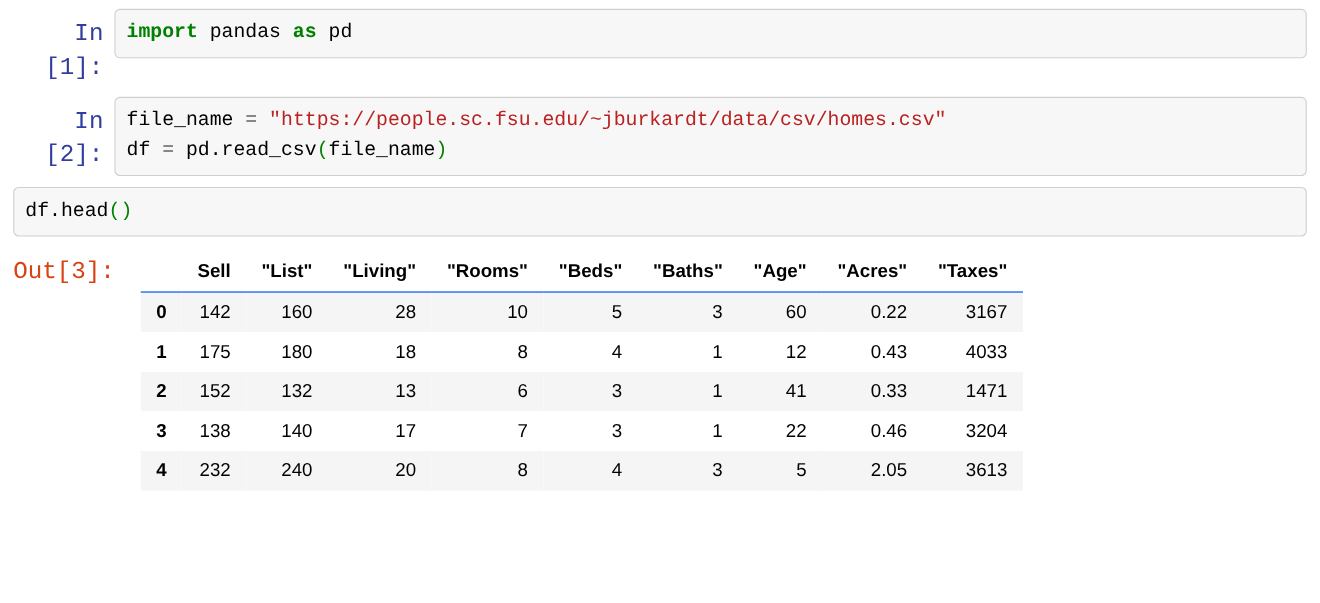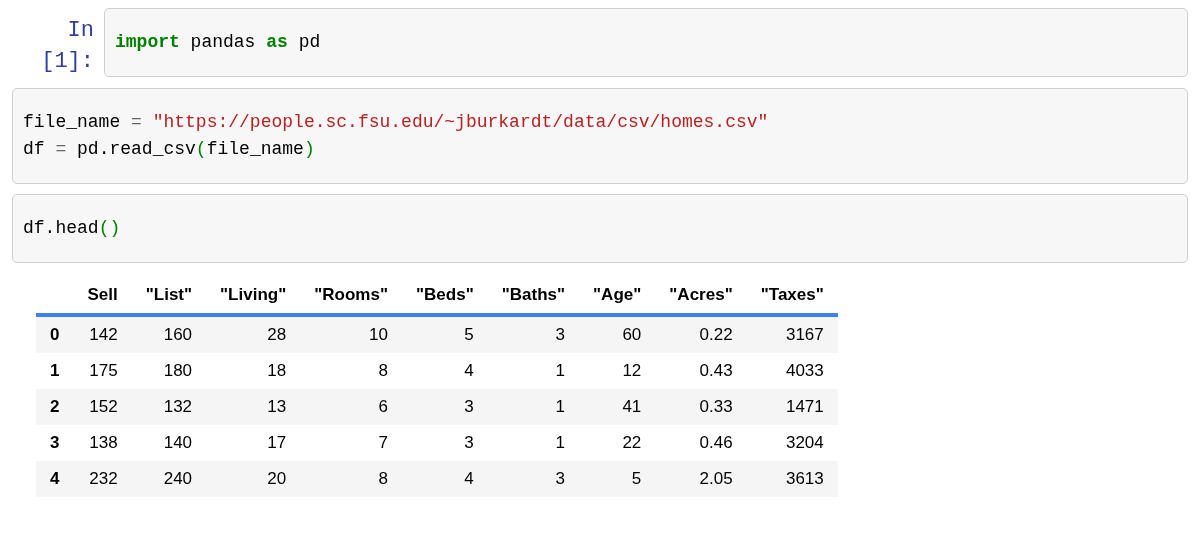--- a/index.html
+++ b/index.html
@@ -26,21 +26,21 @@
       font-size: 22px;
       line-height: 1.4;
     }
     .prompt-in { color: #303F9F; }
     .prompt-out { color: #D84315; }
     .inbox {
       flex: 1;
       border: 1px solid #cfcfcf;
       border-radius: 5px;
       background: #f7f7f7;
-      padding: 20px 10px;
+      padding: 8px 10px;
       font-family: Menlo, Monaco, "Courier New", monospace;
       font-size: 18px;
       line-height: 1.5;
       white-space: pre;
       overflow-x: auto;
       color: #000;
     }
     .tok-kw { color: #008000; font-weight: bold; }
     .tok-op { color: #666666; }
     .tok-str { color: #BA2121; }
@@ -56,21 +56,21 @@
       margin-left: 24px;
     }
     table.dataframe th, table.dataframe td {
       padding: 8px 14px;
       text-align: right;
       vertical-align: middle;
       border: none;
     }
     table.dataframe thead th {
       font-weight: bold;
-      border-bottom: 4px solid #3b82f6;
+      border-bottom: 1px solid #3b82f6;
       background: #fff;
     }
     table.dataframe tbody th {
       font-weight: bold;
     }
     table.dataframe tbody tr:nth-child(odd) {
       background: #f5f5f5;
     }
     table.dataframe tbody tr:nth-child(even) {
       background: #ffffff;
@@ -81,29 +81,31 @@
   </style>
 </head>
 <body>
 
 <div class="cell">
   <div class="prompt prompt-in">In [1]:</div>
   <div class="inbox"><span class="tok-kw">import</span><span> pandas </span><span class="tok-kw">as</span><span> pd</span></div>
 </div>
 
 <div class="cell">
+  <div class="prompt prompt-in">In [2]:</div>
   <div class="inbox"><span>file_name </span><span class="tok-op">=</span><span> </span><span class="tok-str">"https://people.sc.fsu.edu/~jburkardt/data/csv/homes.csv"</span><span>
 </span><span>df </span><span class="tok-op">=</span><span> pd</span><span>.</span><span>read_csv</span><span class="tok-paren-o">(</span><span>file_name</span><span class="tok-paren-c">)</span></div>
 </div>
 
 <div class="cell">
   <div class="inbox"><span>df</span><span>.</span><span>head</span><span class="tok-paren-o">(</span><span class="tok-paren-c">)</span></div>
 </div>
 
 <div class="cell">
+  <div class="prompt prompt-out">Out[3]:</div>
   <div class="outarea">
     <table class="dataframe">
       <thead>
         <tr>
           <th class="blank"></th>
           <th>Sell</th>
           <th>"List"</th>
           <th>"Living"</th>
           <th>"Rooms"</th>
           <th>"Beds"</th>

